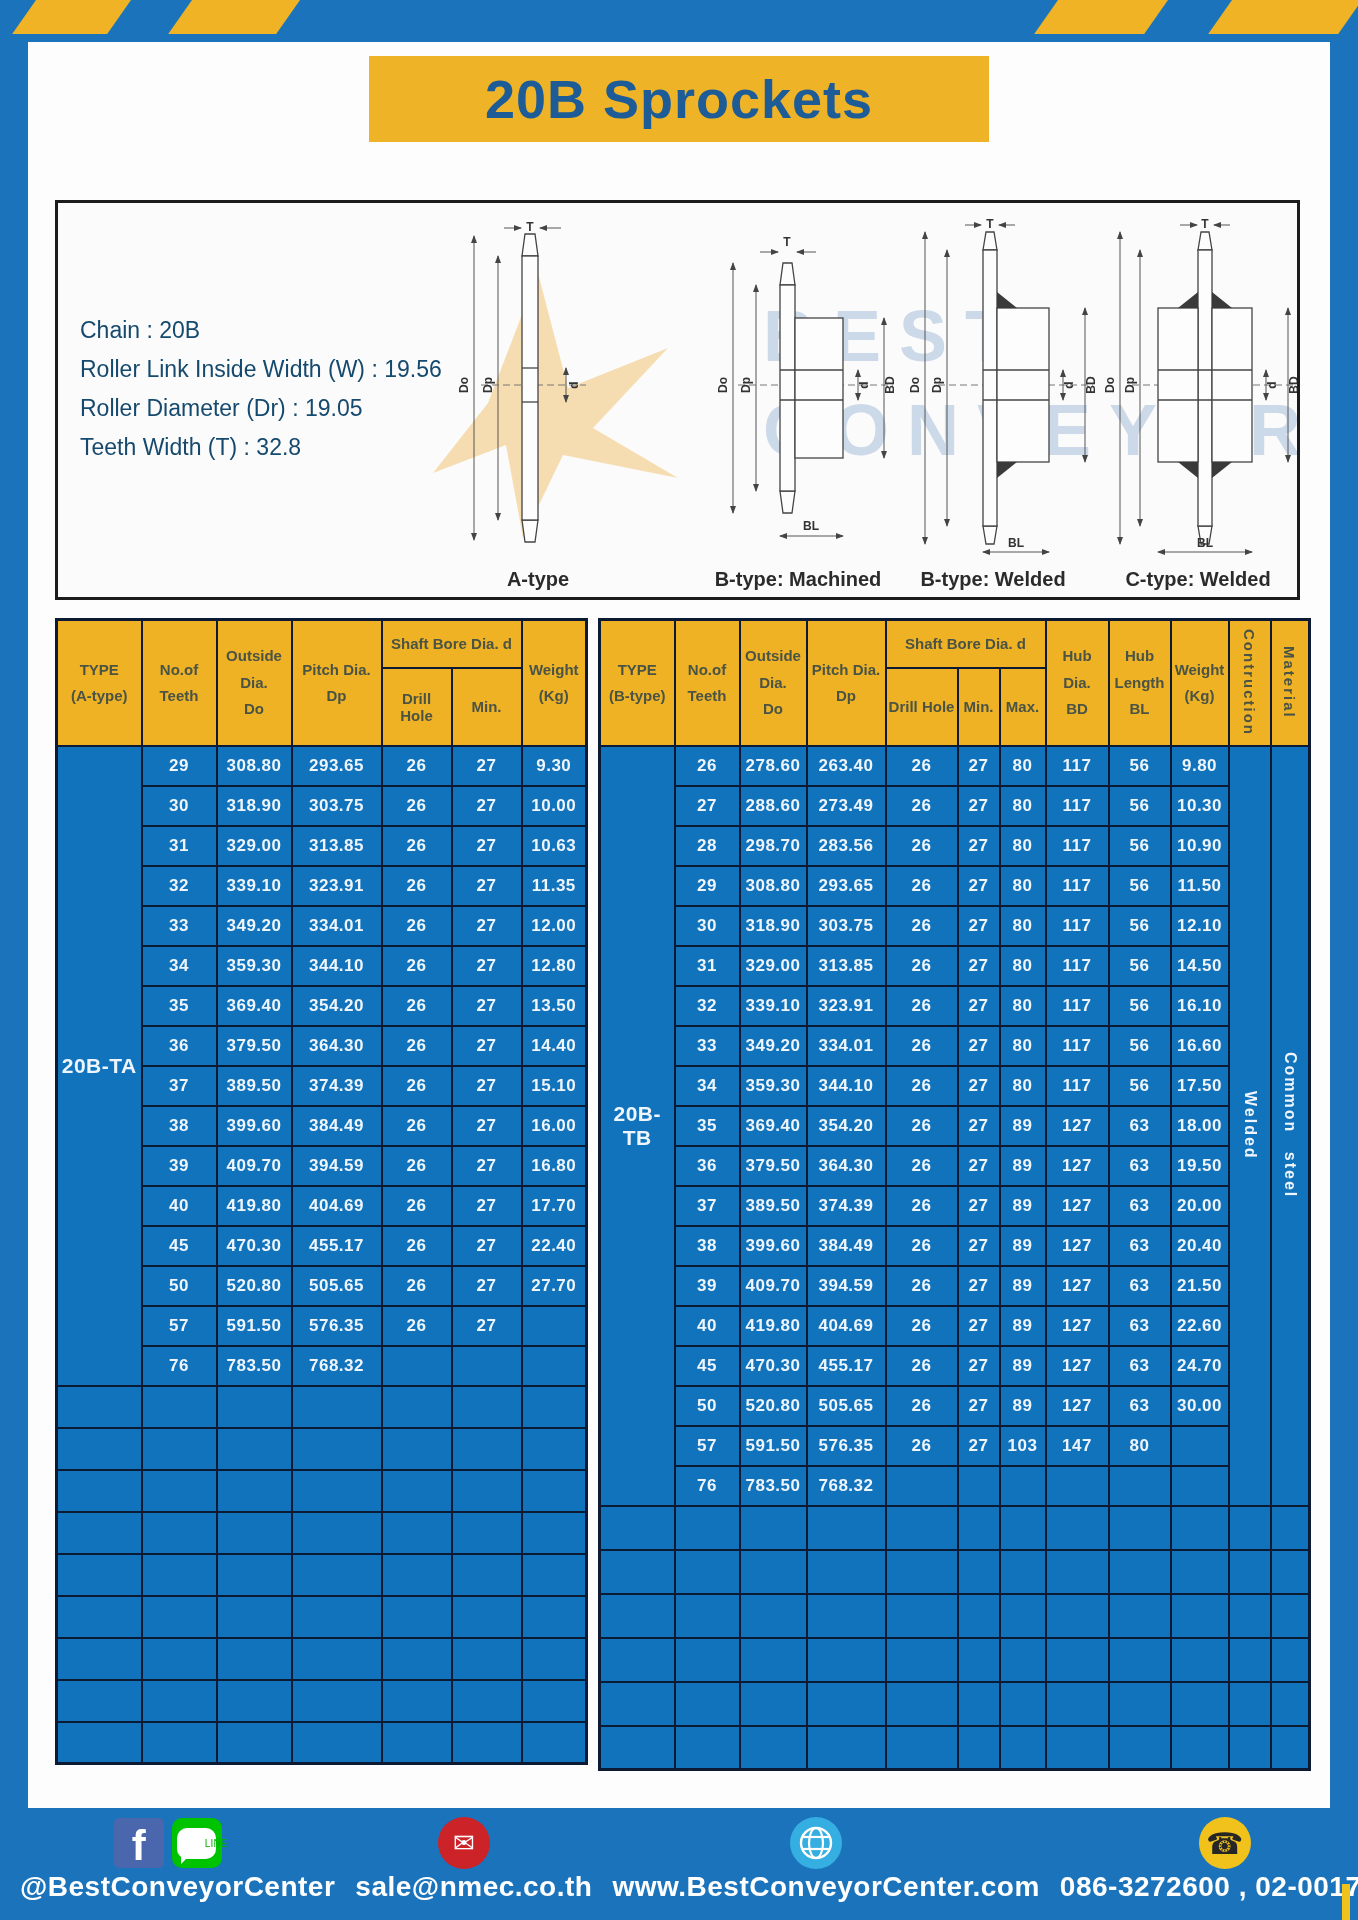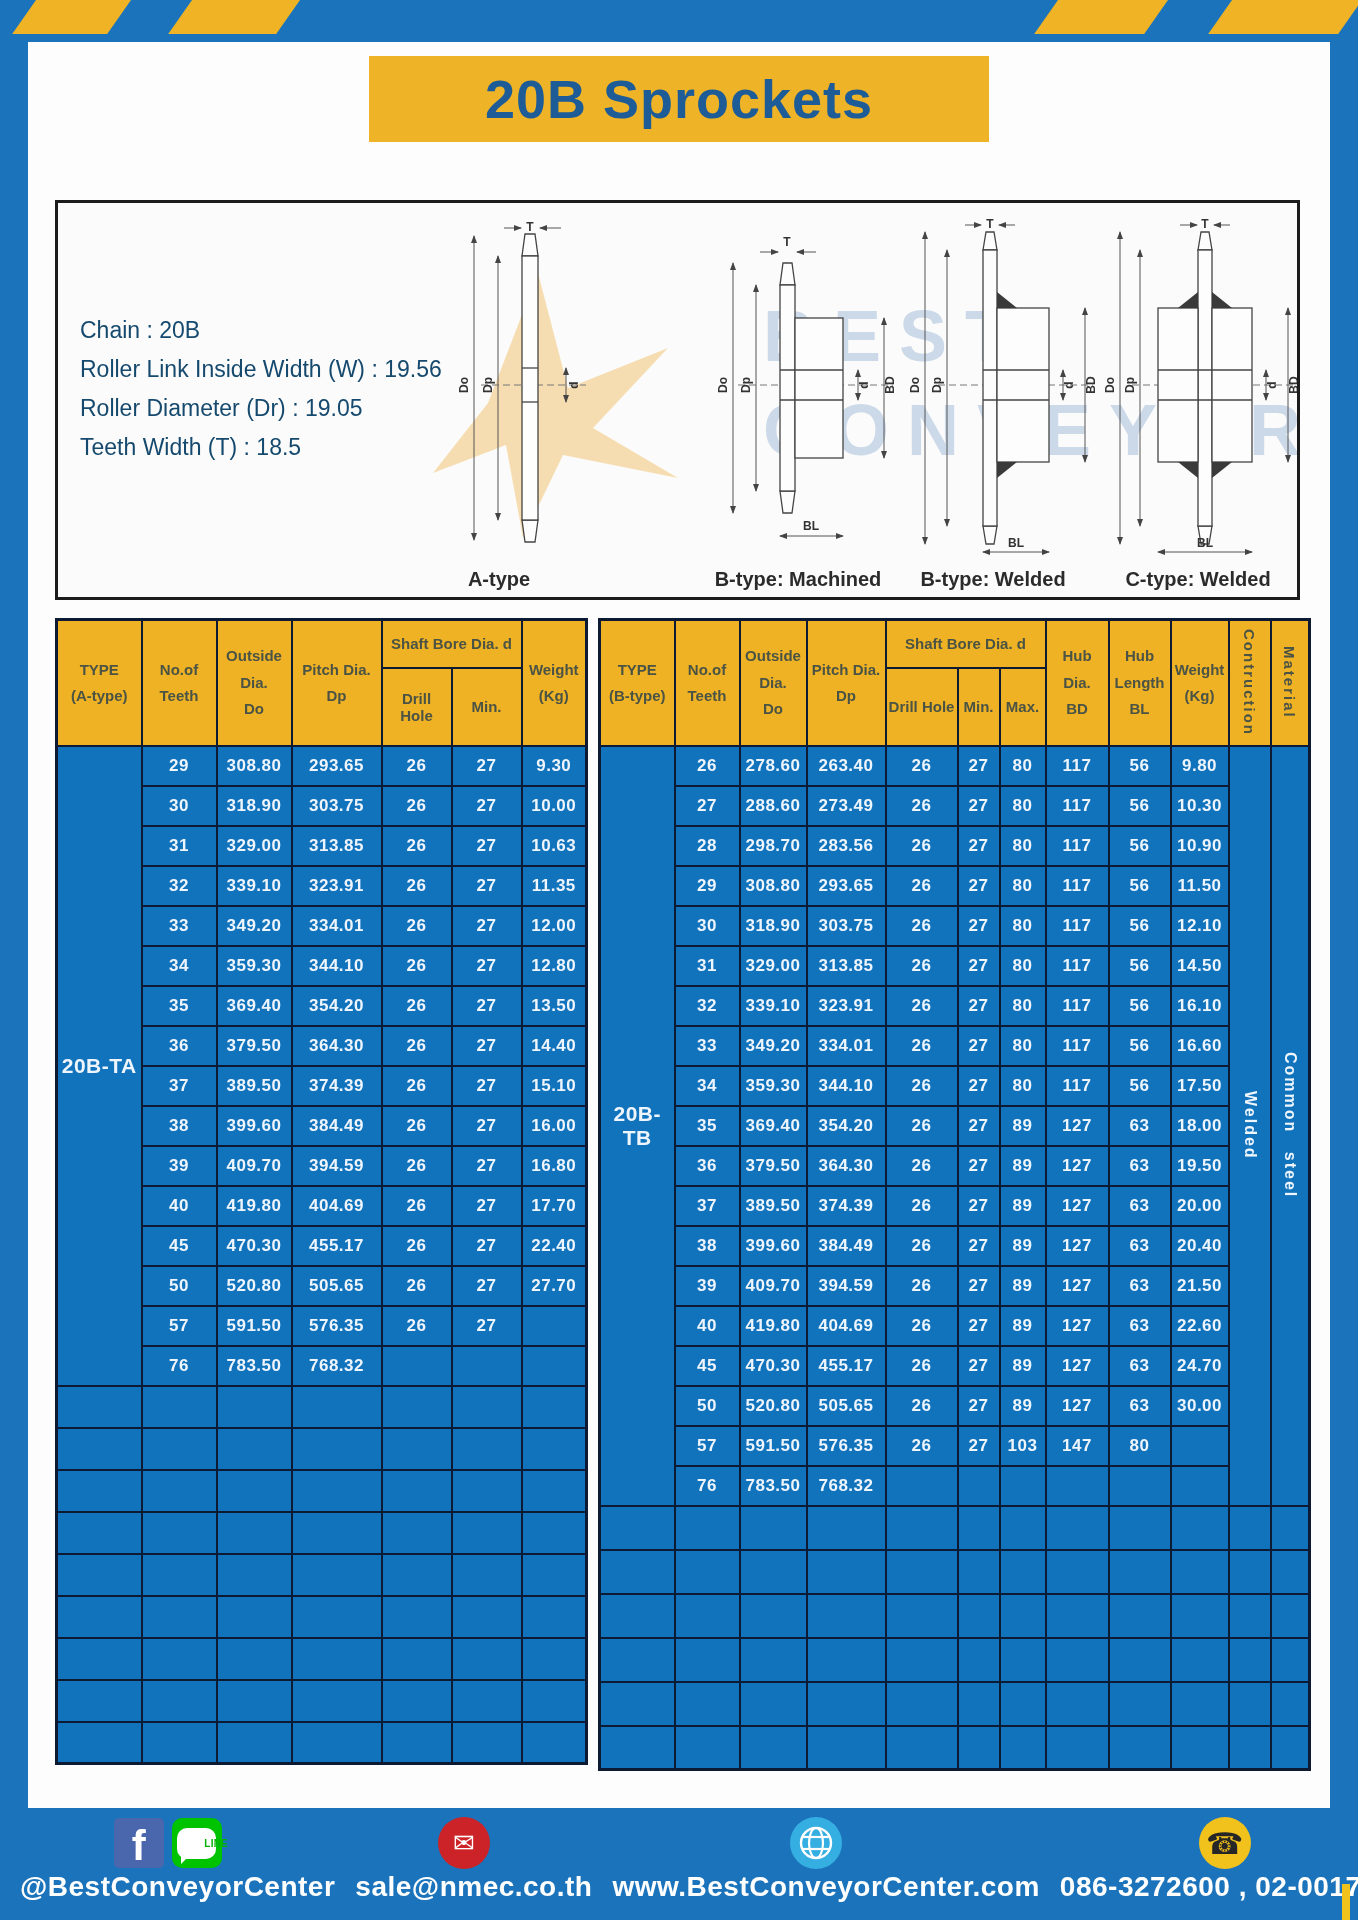--- a/index.html
+++ b/index.html
@@ -27,21 +27,21 @@
 
   .wm-orange { position:absolute; left:360px; top:30px; z-index:1; opacity:.5; }
   .wm-text { position:absolute; left:705px; top:86px; z-index:1; color:rgba(110,150,195,.33);
     font-size:72px; font-weight:bold; letter-spacing:18px; line-height:94px; white-space:nowrap; }
   .wm-text span { display:block; }
 
   .fig { position:absolute; top:15px; z-index:2; }
   .figA { left:368px; } .figB1 { left:630px; } .figB2 { left:825px; } .figC { left:1022px; }
   .caption { position:absolute; bottom:6px; transform:translateX(-50%); z-index:3;
     color:#2b2b2b; font-size:20px; font-weight:bold; white-space:nowrap; }
-  .capA { left:441px; } .capB1 { left:740px; } .capB2 { left:935px; } .capC { left:1140px; }
+  .capA { left:480px; } .capB1 { left:740px; } .capB2 { left:935px; } .capC { left:1140px; }
   .fig svg text { font-family:"Liberation Sans", sans-serif; font-size:12px; fill:#333; font-weight:bold; }
   .fig svg .dimline { stroke:#555; stroke-width:1; }
   .fig svg .part { stroke:#444; stroke-width:1.3; fill:#fdfdfd; }
   .fig svg .weld { fill:#3a3a3a; }
   .fig svg .cline { stroke:#777; stroke-width:1; stroke-dasharray:7,4; }
 
   
   .tables { position:absolute; left:27px; top:576px; display:flex; gap:10px; align-items:flex-start; }
   table { border-collapse:collapse; table-layout:fixed; background:#1273bd; border:3px solid #0c1b33; }
   th, td { border:2px solid #0c1b33; overflow:hidden; text-align:center; }
@@ -63,21 +63,21 @@
   .fc1 { flex:0 0 23%; } .fc2 { flex:0 0 18.5%; } .fc3 { flex:0 0 31%; } .fc4 { flex:1; }
   .f-div { width:7px; background:#f2c21c; margin:10px 0; }
   .f-icons { display:flex; gap:8px; height:56px; align-items:center; }
   .f-label { color:#ffffff; font-size:28px; font-weight:bold; letter-spacing:.5px; white-space:nowrap;padding-left:20px; }
   .fb-icon { width:50px; height:50px; background:#4a66ad; border-radius:5px; color:#fff;
     font-size:42px; font-weight:bold; text-align:center; line-height:56px; overflow:hidden; }
   .line-icon { width:50px; height:50px; background:#00c300; border-radius:10px;
     display:flex; align-items:center; justify-content:center; position:relative; }
   .line-bubble { width:34px; height:31px; background:#fff; border-radius:10px;
     display:flex; align-items:center; justify-content:center;
-    color:#00b300; font-size:10px; font-weight:bold; letter-spacing:.2px; position:relative;padding-left:39px; }
+    color:#00b300; font-size:10px; font-weight:normal; letter-spacing:.2px; position:relative;padding-left:39px; }
   .line-bubble::after { content:""; position:absolute; left:4px; bottom:-5px;
     border:4px solid transparent; border-top-color:#fff; border-left-color:#fff; }
   .round-icon { width:52px; height:52px; border-radius:50%; display:flex; align-items:center; justify-content:center; }
   .mail-icon { background:#cc2328; color:#fff; font-size:26px; }
   .globe-icon { background:#35aee2; }
   .phone-icon { background:#f2c21c; color:#262626; font-size:30px; }
   .corner-accent { position:absolute; right:8px; bottom:0; width:8px; height:36px; background:#f2c21c; z-index:6; }
 </style>
 </head>
 <body>
@@ -111,21 +111,21 @@
       </svg>
       <div class="wm-text">
         <span>BEST</span>
         <span>CONVEYOR</span>
       </div>
 
       <div class="specs">
         <div class="spec-line">Chain  : 20B</div>
         <div class="spec-line">Roller Link Inside Width (W)  :  19.56</div>
         <div class="spec-line">Roller Diameter (Dr)  : 19.05</div>
-        <div class="spec-line">Teeth Width (T)  :  18.5</div>
+        <div class="spec-line">Teeth Width (T)  :  32.8</div>
       </div>
 
       <div class="fig figA">
         <svg width="200" height="340" viewBox="0 0 200 340">
           <line class="cline" x1="55" y1="167" x2="160" y2="167"></line>
           <line class="dimline" x1="78" y1="10" x2="95" y2="10" marker-end="url(#arrE)"></line>
           <line class="dimline" x1="135" y1="10" x2="114" y2="10" marker-end="url(#arrE)"></line>
           <text x="104" y="13" text-anchor="middle">T</text>
           <line class="dimline" x1="48" y1="18" x2="48" y2="322" marker-start="url(#arrS)" marker-end="url(#arrE)"></line>
           <text transform="rotate(-90 42 167)" x="42" y="167" text-anchor="middle">Do</text>

